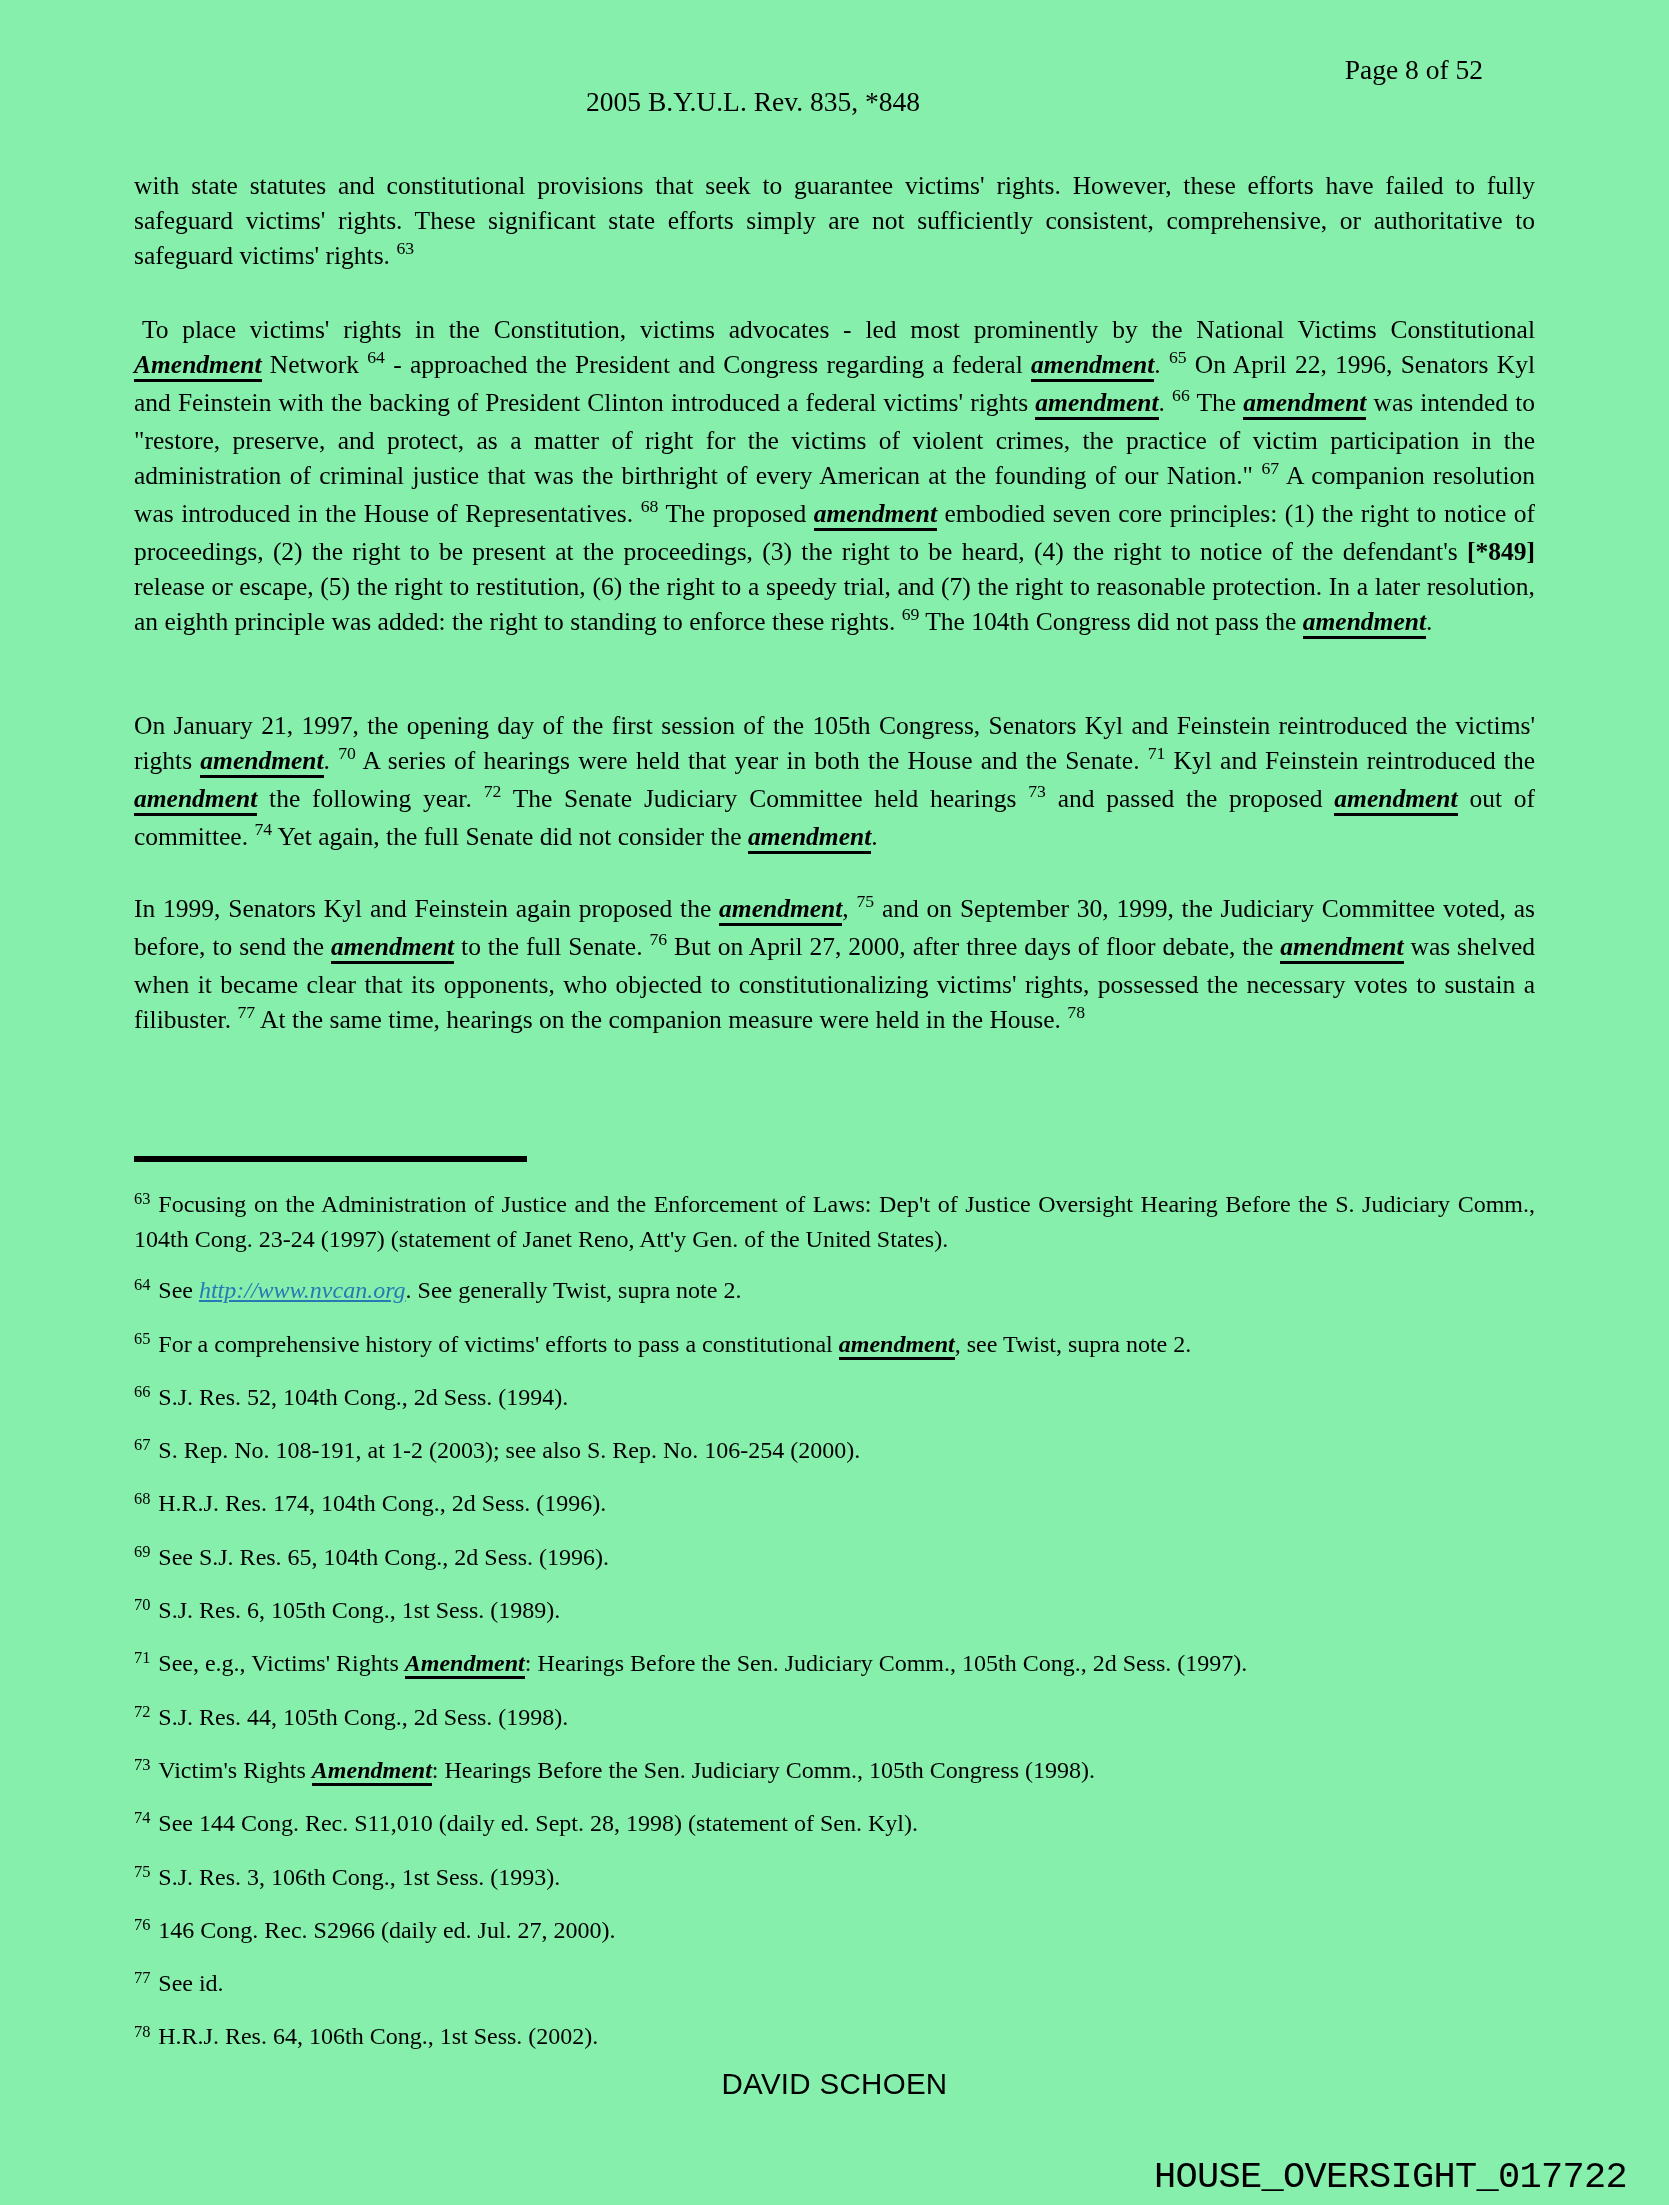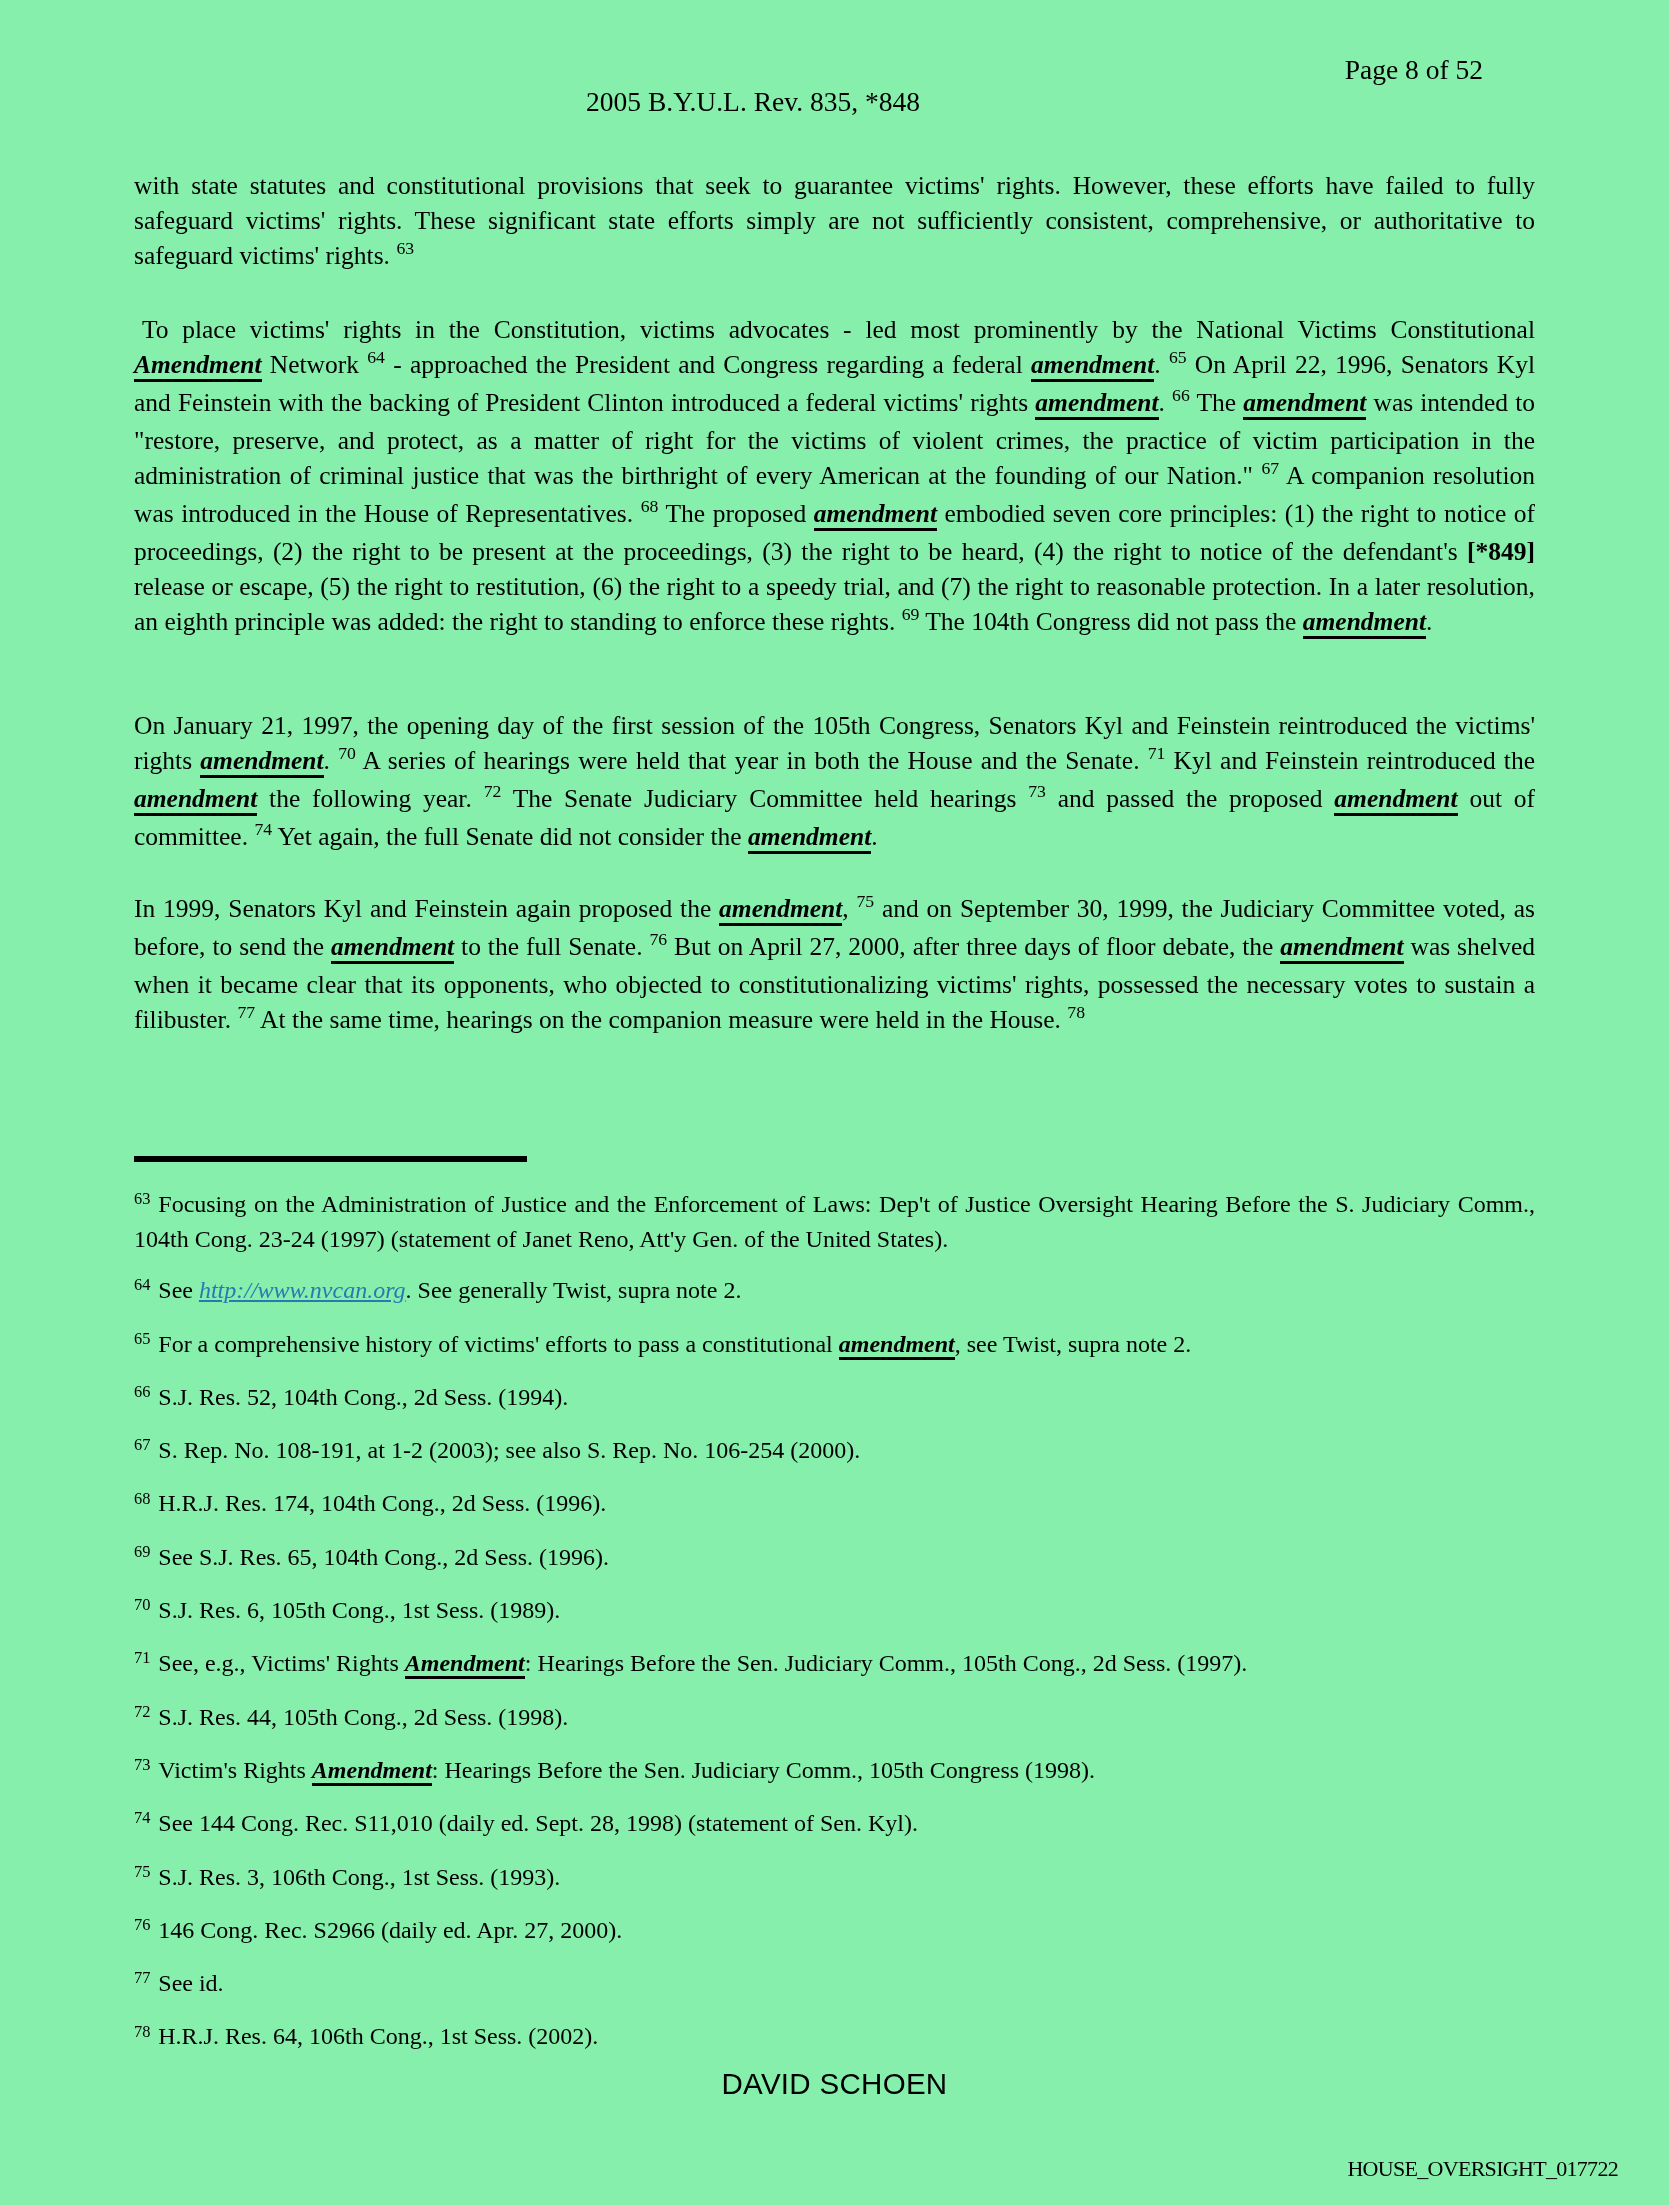--- a/index.html
+++ b/index.html
@@ -57,23 +57,23 @@
     font-size:16.4px; vertical-align:baseline;
     position:relative; top:-7.9px; margin-right:7.9px;
   }
   .footer-author {
     position:absolute; top:2067px; left:0; right:0;
     text-align:center;
     font-family:"Liberation Sans", sans-serif;
     font-size:29.5px; letter-spacing:0.3px;
   }
   .footer-bates {
-    position:absolute; top:2156px; right:51px;
-    font-family:Liberation Serif, serif;
-    font-size:22px; letter-spacing:-0.7px; white-space:nowrap;
+    position:absolute; top:2156px; right:42px;
+    font-family:Liberation Mono, monospace;
+    font-size:37px; letter-spacing:-0.7px; white-space:nowrap;
   }
 </style>
 </head>
 <body>
 
 <div id="page">
 
   <div class="hdr-pagenum">Page 8 of 52</div>
   <div class="hdr-citation">2005 B.Y.U.L. Rev. 835, *848</div>
 
@@ -91,21 +91,21 @@
     <div class="footnote"><sup class="fnnum">66</sup><span class="fntext">S.J. Res. 52, 104th Cong., 2d Sess. (1994).</span></div>
     <div class="footnote"><sup class="fnnum">67</sup><span class="fntext">S. Rep. No. 108-191, at 1-2 (2003); see also S. Rep. No. 106-254 (2000).</span></div>
     <div class="footnote"><sup class="fnnum">68</sup><span class="fntext">H.R.J. Res. 174, 104th Cong., 2d Sess. (1996).</span></div>
     <div class="footnote"><sup class="fnnum">69</sup><span class="fntext">See S.J. Res. 65, 104th Cong., 2d Sess. (1996).</span></div>
     <div class="footnote"><sup class="fnnum">70</sup><span class="fntext">S.J. Res. 6, 105th Cong., 1st Sess. (1989).</span></div>
     <div class="footnote"><sup class="fnnum">71</sup><span class="fntext">See, e.g., Victims' Rights <span class="amend">Amendment</span>: Hearings Before the Sen. Judiciary Comm., 105th Cong., 2d Sess. (1997).</span></div>
     <div class="footnote"><sup class="fnnum">72</sup><span class="fntext">S.J. Res. 44, 105th Cong., 2d Sess. (1998).</span></div>
     <div class="footnote"><sup class="fnnum">73</sup><span class="fntext">Victim's Rights <span class="amend">Amendment</span>: Hearings Before the Sen. Judiciary Comm., 105th Congress (1998).</span></div>
     <div class="footnote"><sup class="fnnum">74</sup><span class="fntext">See 144 Cong. Rec. S11,010 (daily ed. Sept. 28, 1998) (statement of Sen. Kyl).</span></div>
     <div class="footnote"><sup class="fnnum">75</sup><span class="fntext">S.J. Res. 3, 106th Cong., 1st Sess. (1993).</span></div>
-    <div class="footnote"><sup class="fnnum">76</sup><span class="fntext">146 Cong. Rec. S2966 (daily ed. Apr. 27, 2000).</span></div>
+    <div class="footnote"><sup class="fnnum">76</sup><span class="fntext">146 Cong. Rec. S2966 (daily ed. Jul. 27, 2000).</span></div>
     <div class="footnote"><sup class="fnnum">77</sup><span class="fntext">See id.</span></div>
     <div class="footnote"><sup class="fnnum">78</sup><span class="fntext">H.R.J. Res. 64, 106th Cong., 1st Sess. (2002).</span></div>
   </div>
 
   <div class="footer-author">DAVID SCHOEN</div>
   <div class="footer-bates">HOUSE_OVERSIGHT_017722</div>
 
 </div>
 
 

